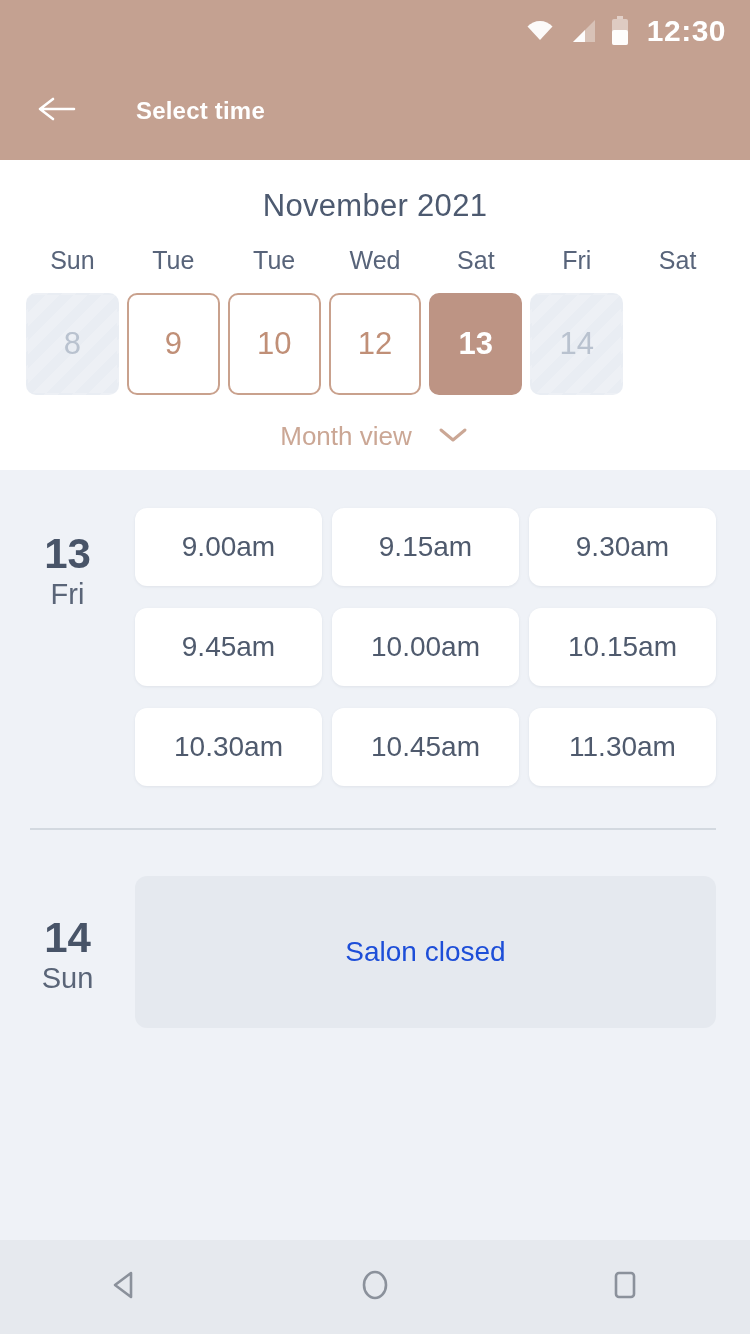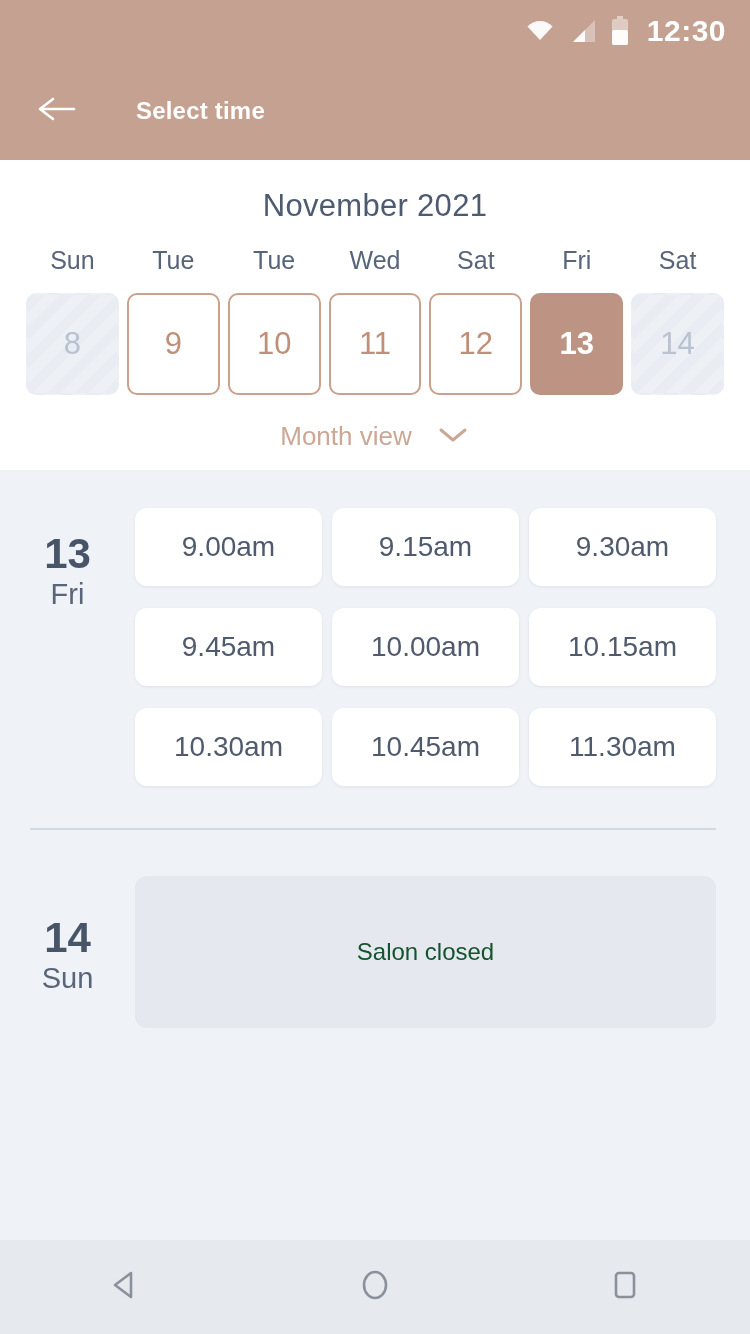--- a/index.html
+++ b/index.html
@@ -195,22 +195,22 @@
     padding: 46px 34px 0 0;
   }
   .closed-card {
     flex: 1 1 auto;
     height: 152px;
     background: #e5e9ef;
     border-radius: 12px;
     display: flex;
     align-items: center;
     justify-content: center;
-    font-size: 24px;
-    color: #14532d;
+    font-size: 28px;
+    color: #1d4ed8;
   }
   .closed-group .day-label { padding-top: 40px; }
 
   
   .navbar {
     height: 94px;
     background: #e6e9ee;
     display: flex;
     align-items: center;
     justify-content: space-around;
@@ -270,21 +270,20 @@
       <div class="weekday">Wed</div>
       <div class="weekday">Sat</div>
       <div class="weekday">Fri</div>
       <div class="weekday">Sat</div>
     </div>
 
     <div class="days-row">
       <div class="day-cell disabled">8</div>
       <div class="day-cell enabled">9</div>
       <div class="day-cell enabled">10</div>
-      <div class="day-cell enabled">11</div>
       <div class="day-cell enabled">12</div>
       <div class="day-cell selected">13</div>
       <div class="day-cell disabled">14</div>
     </div>
 
     <div class="month-view-row">
       <span class="month-view-label">Month view</span>
       <span>
         <svg width="34" height="20" viewBox="0 0 34 20">
           <path d="M5 5 L17 15 L29 5" stroke="#cba795" stroke-width="3" fill="none" stroke-linecap="round" stroke-linejoin="round"></path>

